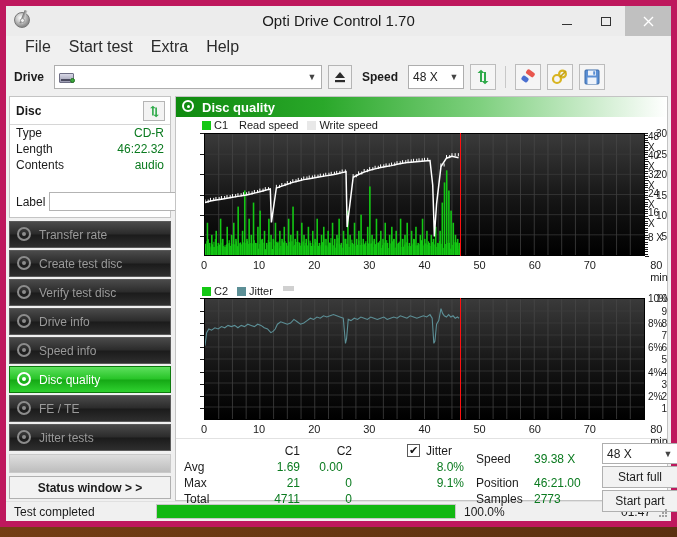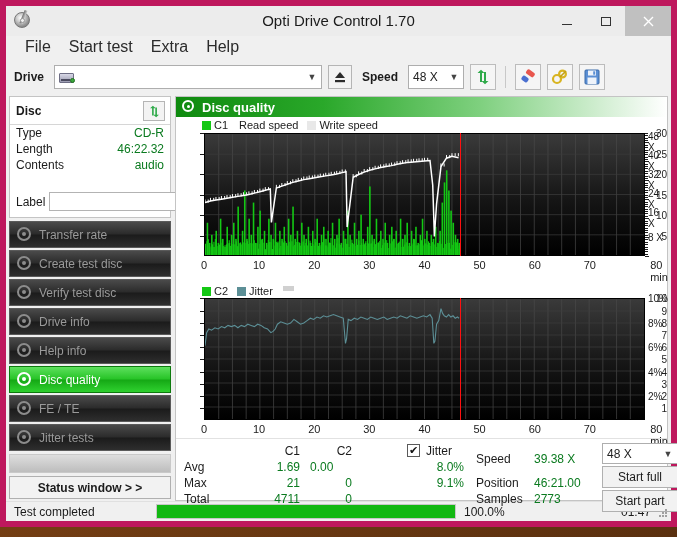--- a/index.html
+++ b/index.html
@@ -382,21 +382,21 @@
             <span class="ring"></span>
             <span class="dot"></span>
           </span>
         <span>Drive info</span>
       </div>
       <div class="nav-btn">
         <span class="nicon">
             <span class="ring"></span>
             <span class="dot"></span>
           </span>
-        <span>Help info</span>
+        <span>Speed info</span>
       </div>
       <div class="nav-btn active">
         <span class="nicon">
             <span class="ring"></span>
             <span class="dot"></span>
           </span>
         <span>Disc quality</span>
       </div>
       <div class="nav-btn">
         <span class="nicon">
@@ -1061,21 +1061,21 @@
         <div class="st" style="left:8px;  top:21px;">Avg</div>
         <div class="st" style="left:8px;  top:37px;">Max</div>
         <div class="st" style="left:8px;  top:53px;">Total</div>
 
         <div class="st" style="left:88px; top:5px;  width:36px; text-align:right;">C1</div>
         <div class="st stv" style="left:82px; top:21px; width:42px; text-align:right;">1.69</div>
         <div class="st stv" style="left:82px; top:37px; width:42px; text-align:right;">21</div>
         <div class="st stv" style="left:82px; top:53px; width:42px; text-align:right;">4711</div>
 
         <div class="st" style="left:140px; top:5px;  width:36px; text-align:right;">C2</div>
-        <div class="st stv" style="left:134px; top:21px; width:42px; text-align:left;">0.00</div>
+        <div class="st stv" style="left:134px; top:21px; width:42px; text-align:center;">0.00</div>
         <div class="st stv" style="left:134px; top:37px; width:42px; text-align:right;">0</div>
         <div class="st stv" style="left:134px; top:53px; width:42px; text-align:right;">0</div>
 
         <div id="jitter-check" style="left:231px; top:5px;">
           <span>✔</span>
         </div>
         <div class="st" style="left:250px; top:5px;">Jitter</div>
         <div class="st stv" style="left:234px; top:21px; width:54px; text-align:right;">8.0%</div>
         <div class="st stv" style="left:234px; top:37px; width:54px; text-align:right;">9.1%</div>
 

